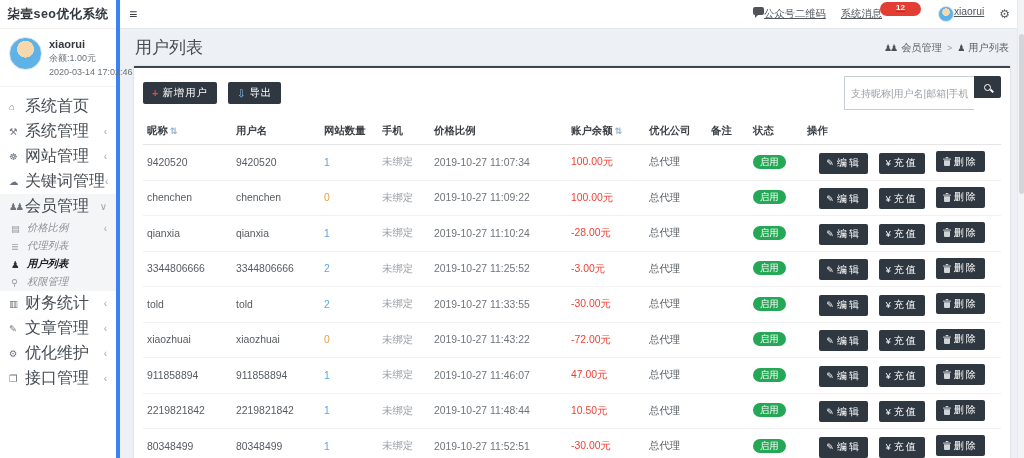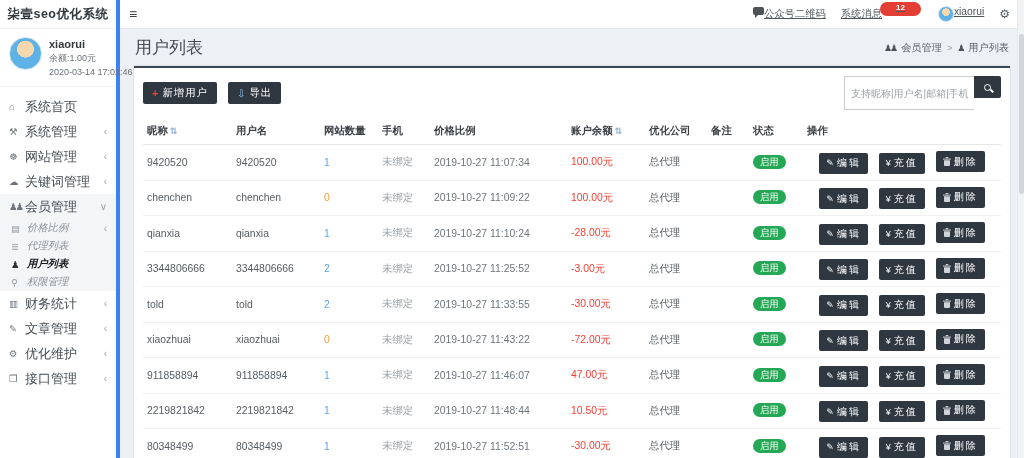--- a/index.html
+++ b/index.html
@@ -13,21 +13,21 @@
   .brand { height:29px; display:flex; align-items:center; justify-content:center; border-bottom:1px solid #f0f0f0; font-weight:bold; font-size:12.5px; color:#32383e; letter-spacing:.5px; }
   .user-panel { display:flex; gap:7px; padding:8px 8px 9px 9px; border-bottom:1px solid #f2f2f2; }
   .avatar { border-radius:50%; background:radial-gradient(circle at 50% 36%, #f6d8ae 0 33%, #5fb2e6 34% 100%); border:1px solid #cfe2f0; flex-shrink:0; }
   .av33 { width:33px; height:33px; }
   .av16 { width:16px; height:16px; }
   .user-panel .uname { font-weight:bold; font-size:11px; color:#33383d; margin-top:1px; }
   .user-panel .uline { font-size:9px; color:#6b7177; margin-top:2px; white-space:nowrap; }
   .menu { padding:7px 0 0 0; }
   .menu-item { display:flex; align-items:center; height:25px; padding:0 9px; color:#454c53; cursor:pointer; }
   .menu-item .mi-icon { width:16px; font-size:9.5px; color:#6c757d; flex-shrink:0; letter-spacing:-2px; }
-  .menu-item .mi-label { flex:1; font-size:13px; white-space:nowrap; }
+  .menu-item .mi-label { flex:1; font-size:16px; white-space:nowrap; }
   .menu-item .chev { font-size:10px; color:#a0a5aa; }
   .menu-item.group { background:#f4f5f7; }
   .menu-item.sub { height:18px; padding-left:11px; color:#8b9197; }
   .menu-item.sub .mi-label { font-size:10.3px;font-style:italic; }
   .menu-item.sub .mi-icon { color:#9aa0a6; }
   .menu-item.active { color:#16191c; font-weight:bold; }
   .menu-item.active .mi-icon { color:#2b3036; }
 
   
   .main { flex:1; display:flex; flex-direction:column; min-width:0; }

